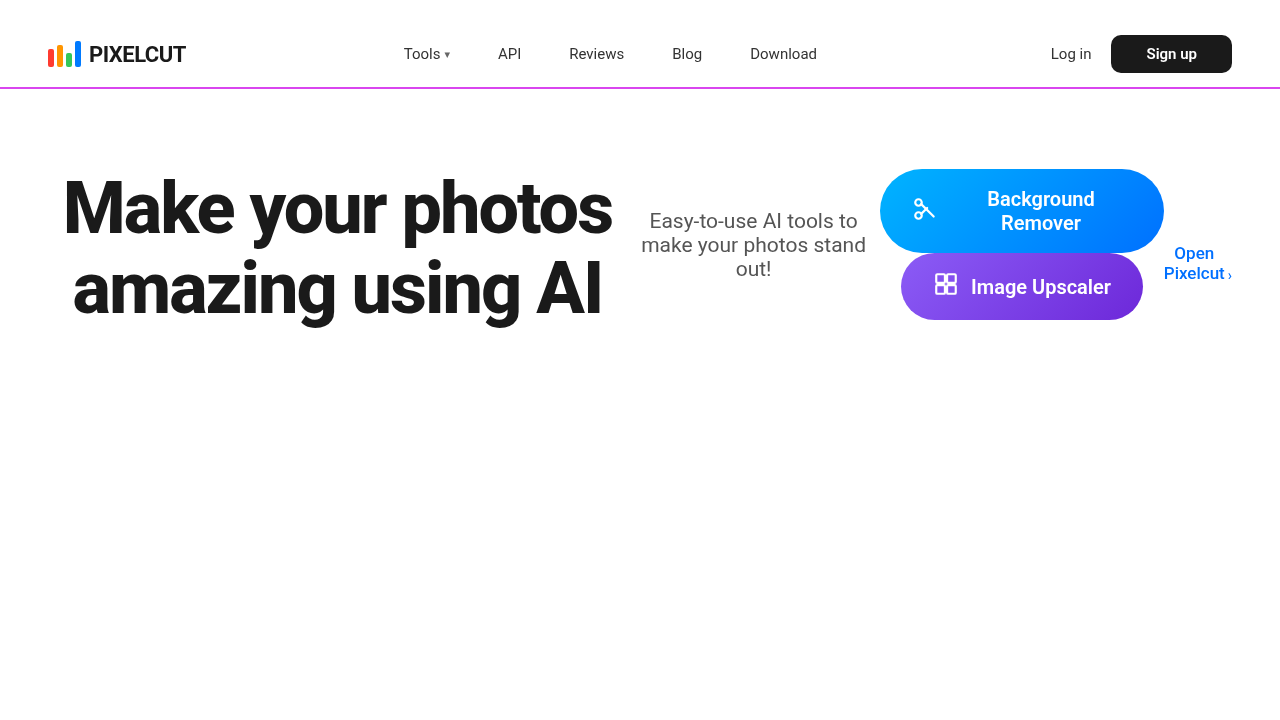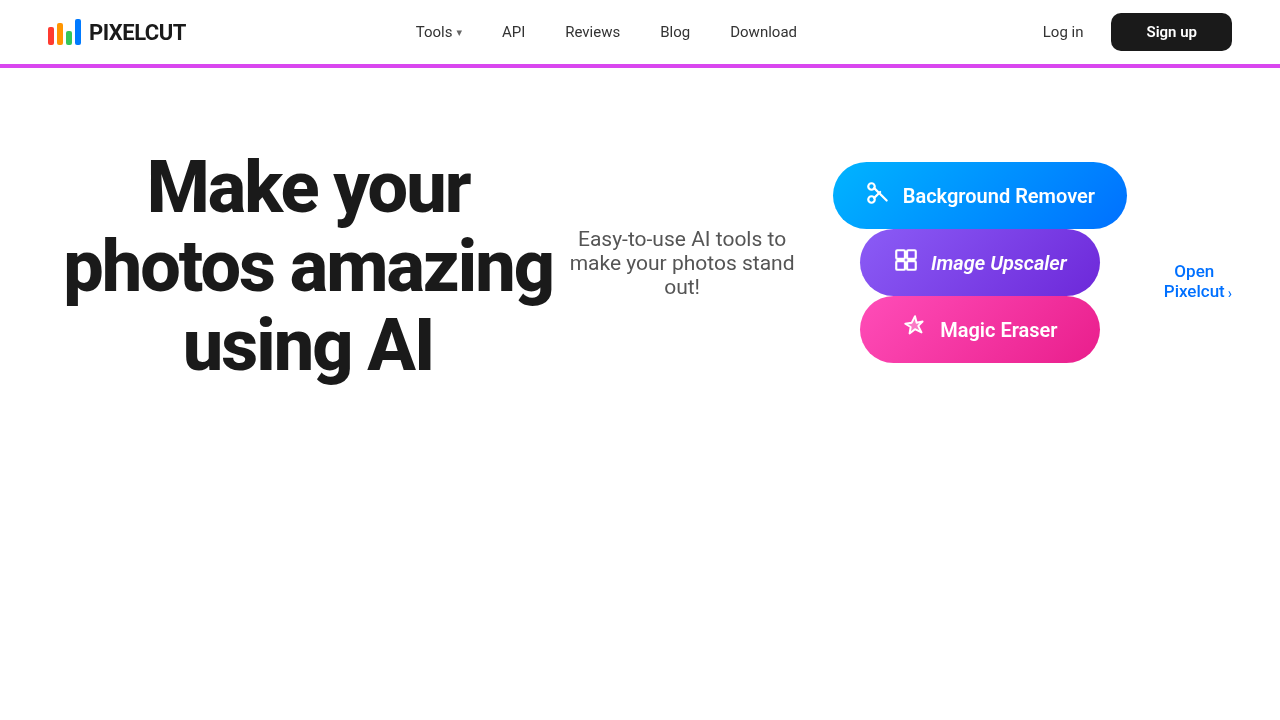--- a/index.html
+++ b/index.html
@@ -17,21 +17,22 @@
       overflow-x: hidden;
     }
 
     
     nav {
       display: flex;
       align-items: center;
       justify-content: space-between;
       padding: 0 48px;
       height: 68px;
-      border-bottom: 4px solid #d946ef;
+      border-bottom: 2px solid #d946ef;
+      margin-top: 21px;
     }
 
     .nav-logo {
       display: flex;
       align-items: center;
       gap: 8px;
       text-decoration: none;
       color: #1a1a1a;
     }
 
@@ -54,39 +55,39 @@
     .logo-text {
       font-size: 22px;
       font-weight: 700;
       letter-spacing: -0.5px;
       color: #1a1a1a;
     }
 
     .nav-links {
       display: flex;
       align-items: center;
-      gap: 8px;
+      gap: 16px;
     }
 
     .nav-link {
       padding: 8px 16px;
       font-size: 15px;
       color: #333;
       text-decoration: none;
       border-radius: 8px;
       cursor: pointer;
       display: flex;
       align-items: center;
       gap: 4px;
     }
 
     .nav-actions {
       display: flex;
       align-items: center;
-      gap: 12px;
+      gap: 4px;
       justify-content: space-between;
     }
 
     .btn-login {
       padding: 8px 16px;
       font-size: 15px;
       color: #333;
       background: none;
       border: none;
       border-radius: 8px;
@@ -161,21 +162,20 @@
       min-width: 240px;
       justify-content: center;
     }
 
     .cta-btn-bg-remover {
       background: linear-gradient(135deg, #00b4ff, #0070ff);
     }
 
     .cta-btn-upscaler {
       background: linear-gradient(135deg, #8b5cf6, #6d28d9);
-      font-style: italic;
     }
 
     .cta-btn-magic-eraser {
       background: linear-gradient(135deg, #ff4db8, #e91e8c);
     }
 
     .cta-btn-icon {
       font-size: 22px;
     }
 
@@ -256,27 +256,19 @@
         <svg width="26" height="26" viewBox="0 0 24 24" fill="none" xmlns="http://www.w3.org/2000/svg">
           <rect x="3" y="3" width="8" height="8" rx="1" stroke="white" stroke-width="2"></rect>
           <rect x="13" y="3" width="8" height="8" rx="1" stroke="white" stroke-width="2"></rect>
           <rect x="3" y="13" width="8" height="8" rx="1" stroke="white" stroke-width="2"></rect>
           <rect x="13" y="13" width="8" height="8" rx="1" stroke="white" stroke-width="2"></rect>
         </svg>
       </span>
       <span>Image Upscaler</span>
     </button>
 
-    <button class="cta-btn cta-btn-magic-eraser">
-      <span class="cta-btn-icon">
-        <svg width="26" height="26" viewBox="0 0 24 24" fill="none" xmlns="http://www.w3.org/2000/svg">
-          <path d="M12 2L13.5 8L19 7L15 11L18 17L12 14L7 18L8 12L3 9L9 8L12 2Z" stroke="white" stroke-width="1.8" stroke-linejoin="round" fill="rgba(255,255,255,0.3)"></path>
-        </svg>
-      </span>
-      <span>Magic Eraser</span>
-    </button>
   </div>
 
   <a class="open-pixelcut-link" href="#">
     <span>Open Pixelcut</span>
     <span class="chevron-right">›</span>
   </a>
 </section>
 
 </body></html>

